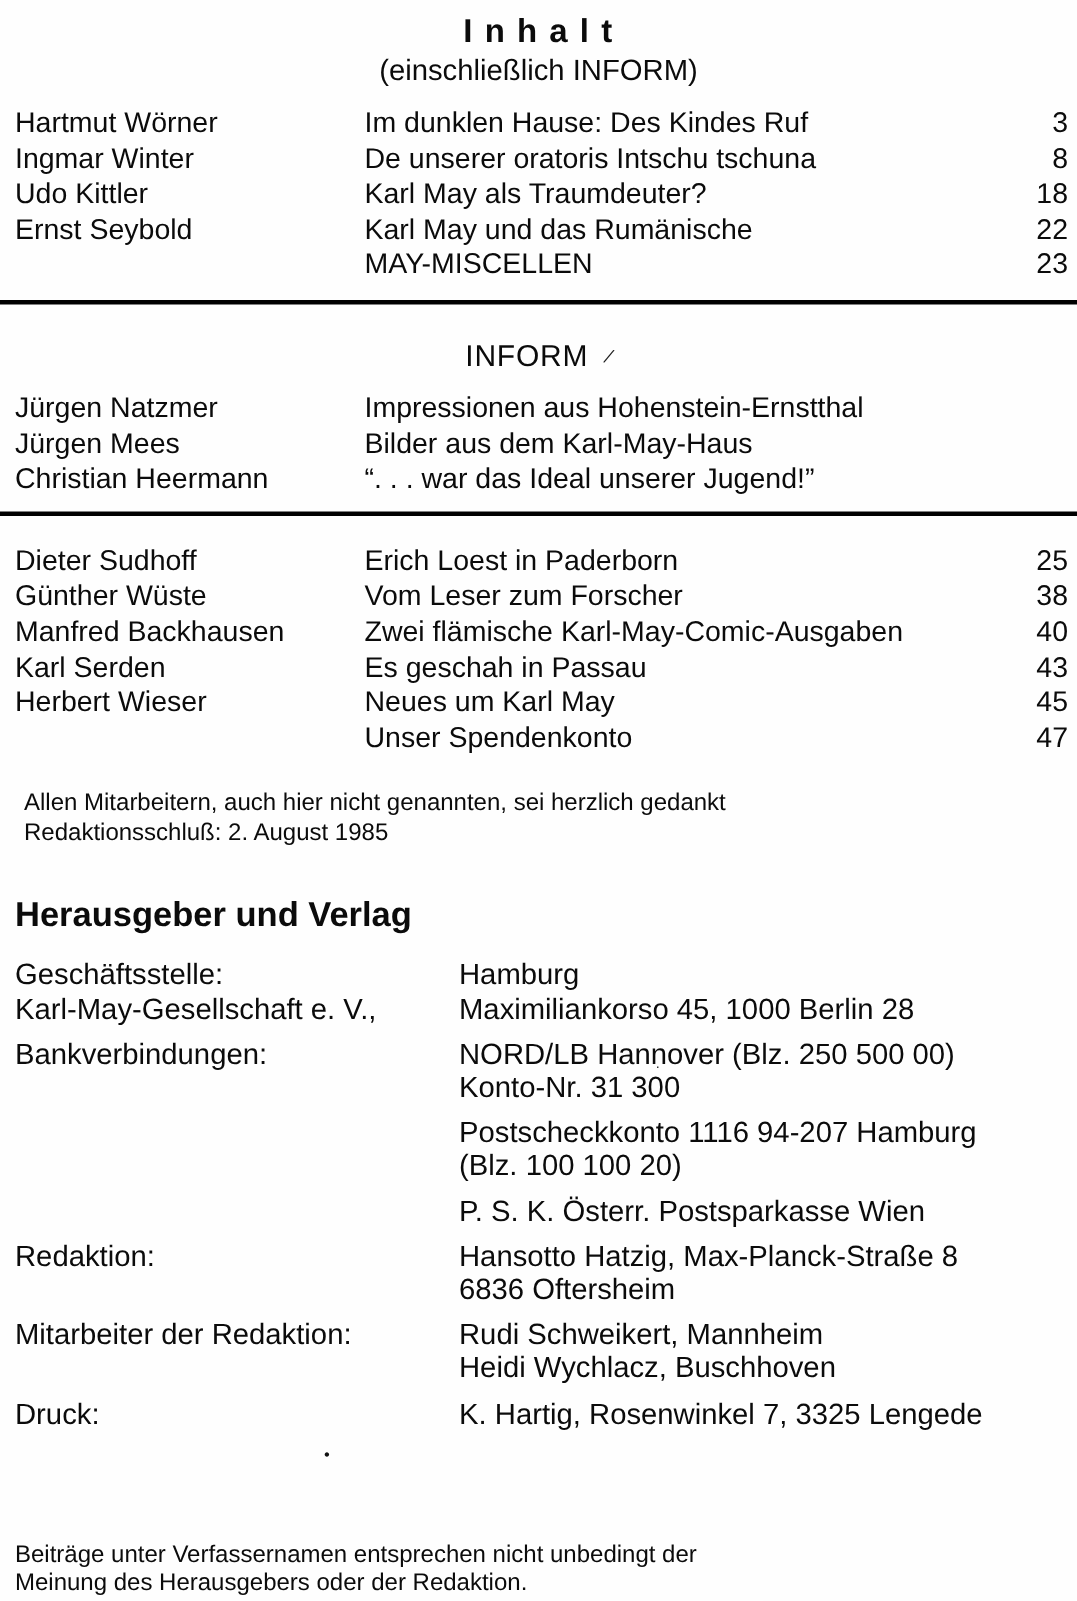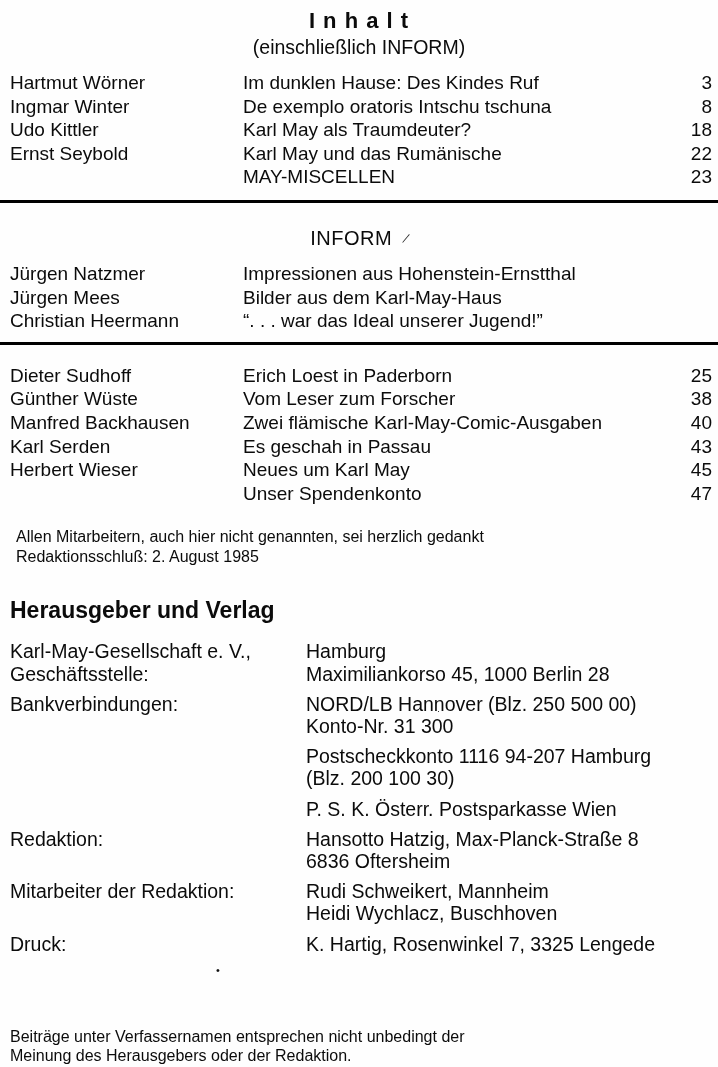--- a/index.html
+++ b/index.html
@@ -97,21 +97,21 @@
   <div class="doc-subtitle">(einschließlich INFORM)</div>
 
   <div class="toc">
     <div class="row">
       <span class="a">Hartmut Wörner</span>
       <span class="t">Im dunklen Hause: Des Kindes Ruf</span>
       <span class="p">3</span>
     </div>
     <div class="row">
       <span class="a">Ingmar Winter</span>
-      <span class="t">De exemplo oratoris Intschu tschuna</span>
+      <span class="t">De unserer oratoris Intschu tschuna</span>
       <span class="p">8</span>
     </div>
     <div class="row">
       <span class="a">Udo Kittler</span>
       <span class="t">Karl May als Traumdeuter?</span>
       <span class="p">18</span>
     </div>
     <div class="row">
       <span class="a">Ernst Seybold</span>
       <span class="t">Karl May und das Rumänische</span>
@@ -183,42 +183,42 @@
   <div class="notes">
     <div>Allen Mitarbeitern, auch hier nicht genannten, sei herzlich gedankt</div>
     <div>Redaktionsschluß: 2. August 1985</div>
   </div>
 
   <div class="imp-heading">Herausgeber und Verlag</div>
 
   <div class="imp">
     <div class="g">
       <div class="lab">
+        <div>Geschäftsstelle:</div>
         <div>Karl-May-Gesellschaft e. V.,</div>
-        <div>Geschäftsstelle:</div>
       </div>
       <div class="val">
         <div>Hamburg</div>
         <div>Maximiliankorso 45, 1000 Berlin 28</div>
       </div>
     </div>
     <div class="g">
       <div class="lab">
         <div>Bankverbindungen:</div>
       </div>
       <div class="val">
         <div>NORD/LB Hannover (Blz. 250 500 00)</div>
         <div>Konto-Nr. 31 300</div>
       </div>
     </div>
     <div class="g">
       <div class="lab"></div>
       <div class="val">
         <div>Postscheckkonto 1116 94-207 Hamburg</div>
-        <div>(Blz. 200 100 30)</div>
+        <div>(Blz. 100 100 20)</div>
       </div>
     </div>
     <div class="g">
       <div class="lab"></div>
       <div class="val">
         <div>P. S. K. Österr. Postsparkasse Wien</div>
       </div>
     </div>
     <div class="g">
       <div class="lab">

